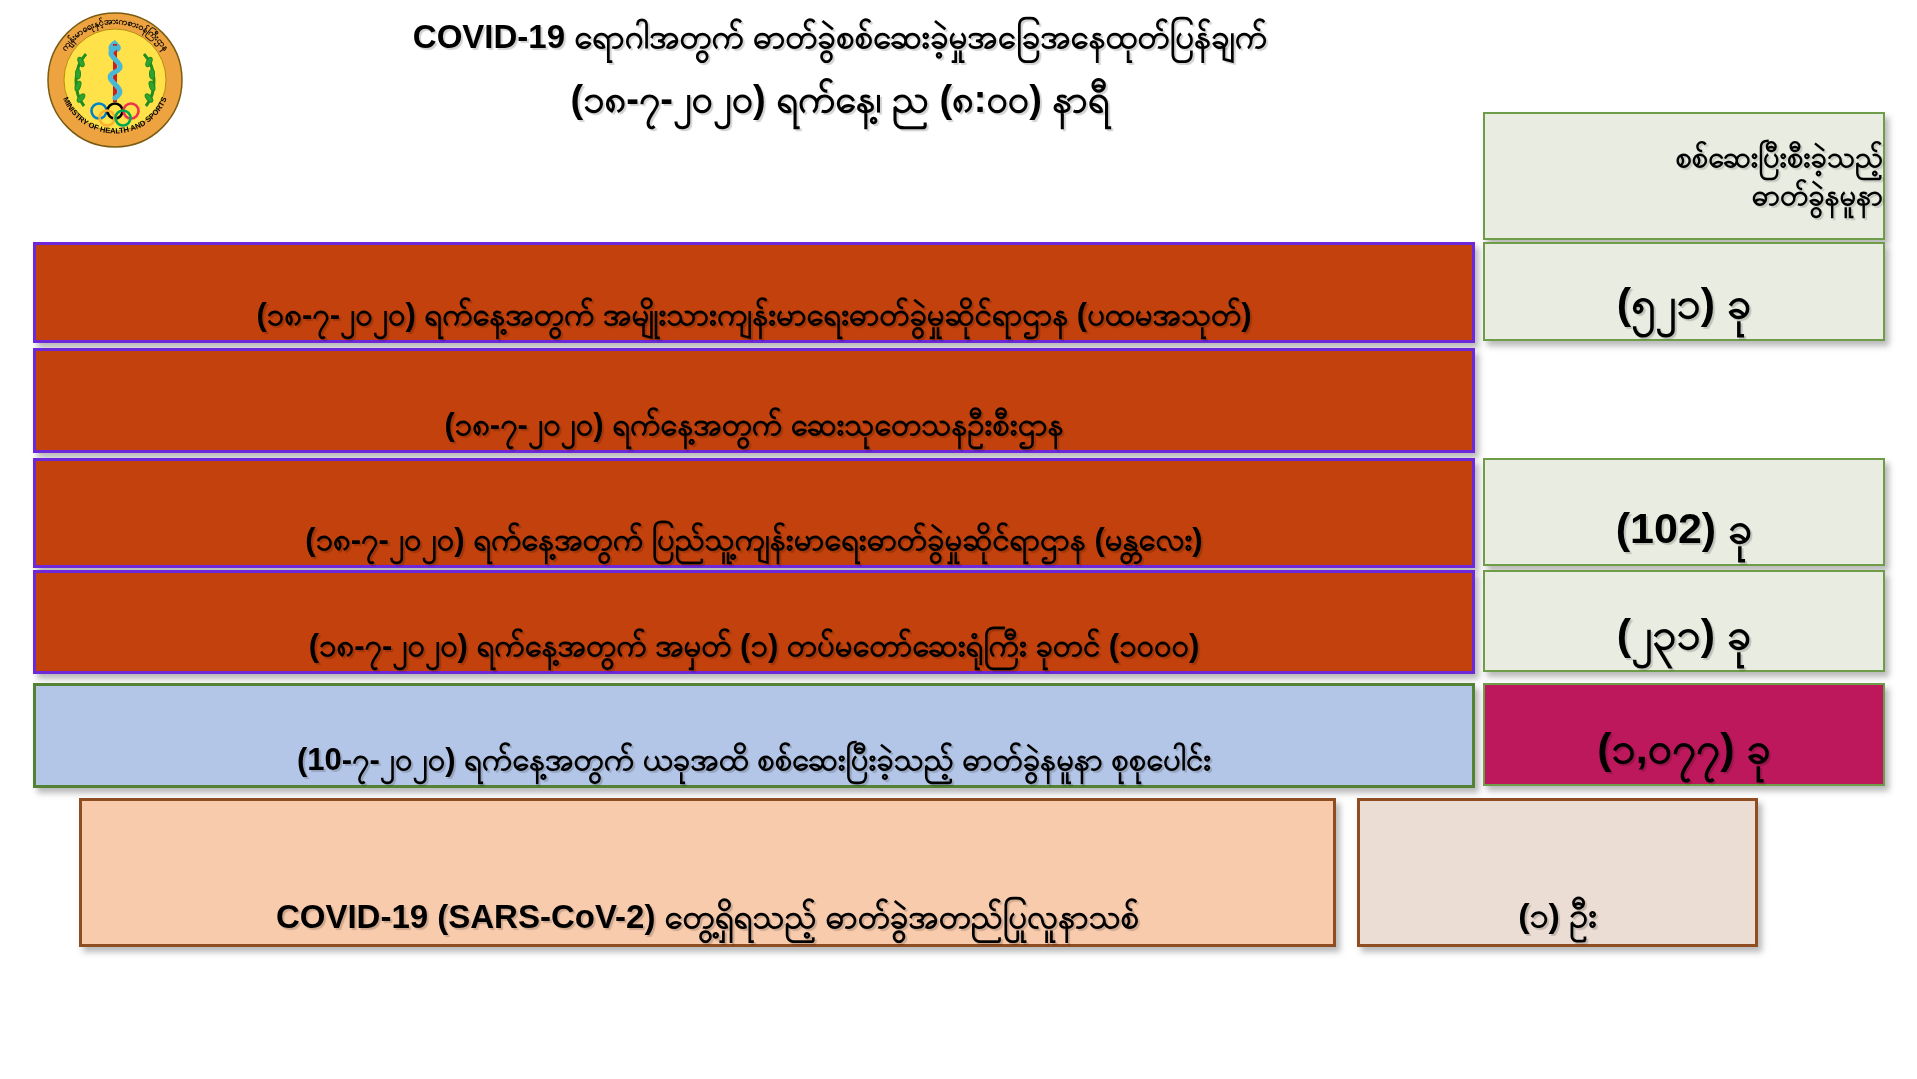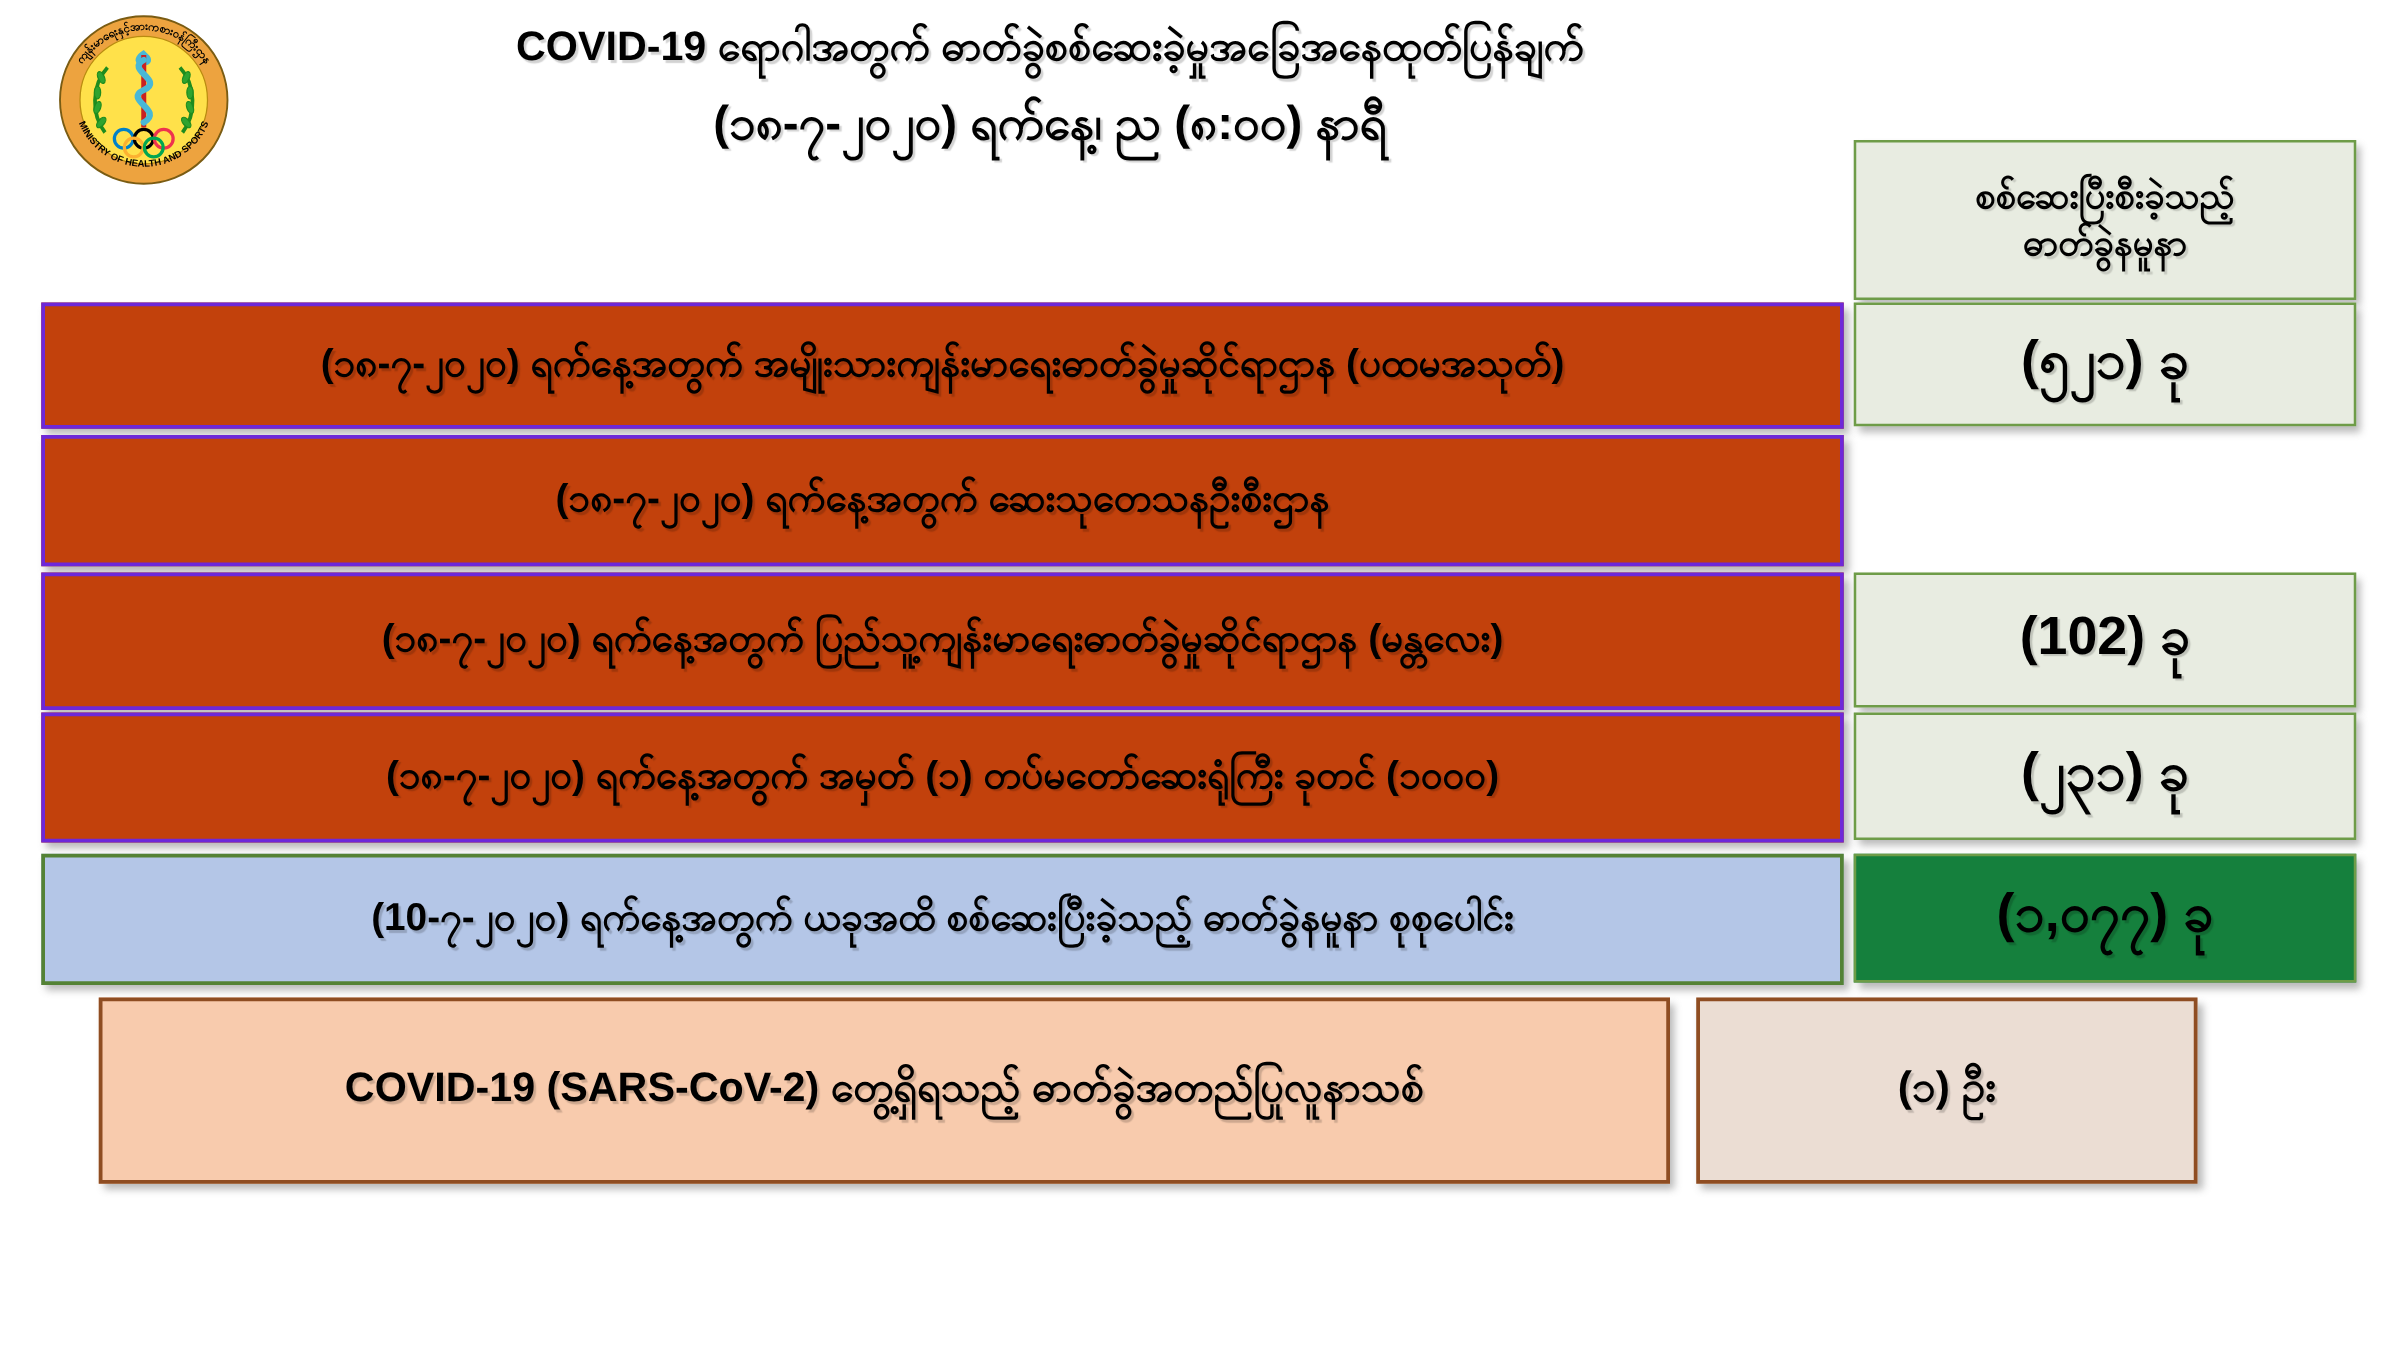--- a/index.html
+++ b/index.html
@@ -16,31 +16,31 @@
   
   .title{
     position:absolute;left:210px;top:8px;width:1260px;
     text-align:center;font-weight:bold;
   }
   .title .t1{font-size:33px;line-height:58px;text-shadow:2px 2px 1px rgba(0,0,0,0.18);}
   .title .t2{font-size:38px;line-height:58px;margin-top:4px;text-shadow:2px 2px 1px rgba(0,0,0,0.18);}
 
   
   .box{
-    position:absolute;display:flex;align-items:center;justify-content:center;
+    position:absolute;display:flex;align-items:flex-end;justify-content:center;
     text-align:center;font-weight:bold;
     box-shadow:4px 5px 6px rgba(100,100,100,0.45);
   }
   .lbl{left:33px;width:1436px;font-size:31px;}
   .val{left:1483px;width:398px;font-size:43px;}
 
   .green-bg{background:#c2410c;border:3px solid #6d28d9;}
   .blue-bg{background:#B4C6E7;border:3px solid #548235;}
   .value-bg{background:#E8ECE1;border:2px solid #6E9C48;}
-  .value-blue-bg{background:#15803d;border:2px solid #6E9C48;}
+  .value-blue-bg{background:#be185d;border:2px solid #6E9C48;}
 
   .hdr{left:1483px;top:112px;width:398px;height:124px;
        font-size:29px;line-height:38px;flex-direction:column;
        text-shadow:2px 2px 1px rgba(0,0,0,0.15);}
 
   .r1{top:242px;height:95px;}
   .r2{top:348px;height:99px;}
   .r3{top:458px;height:104px;}
   .r4{top:570px;height:98px;}
   .r5{top:683px;height:99px;}

